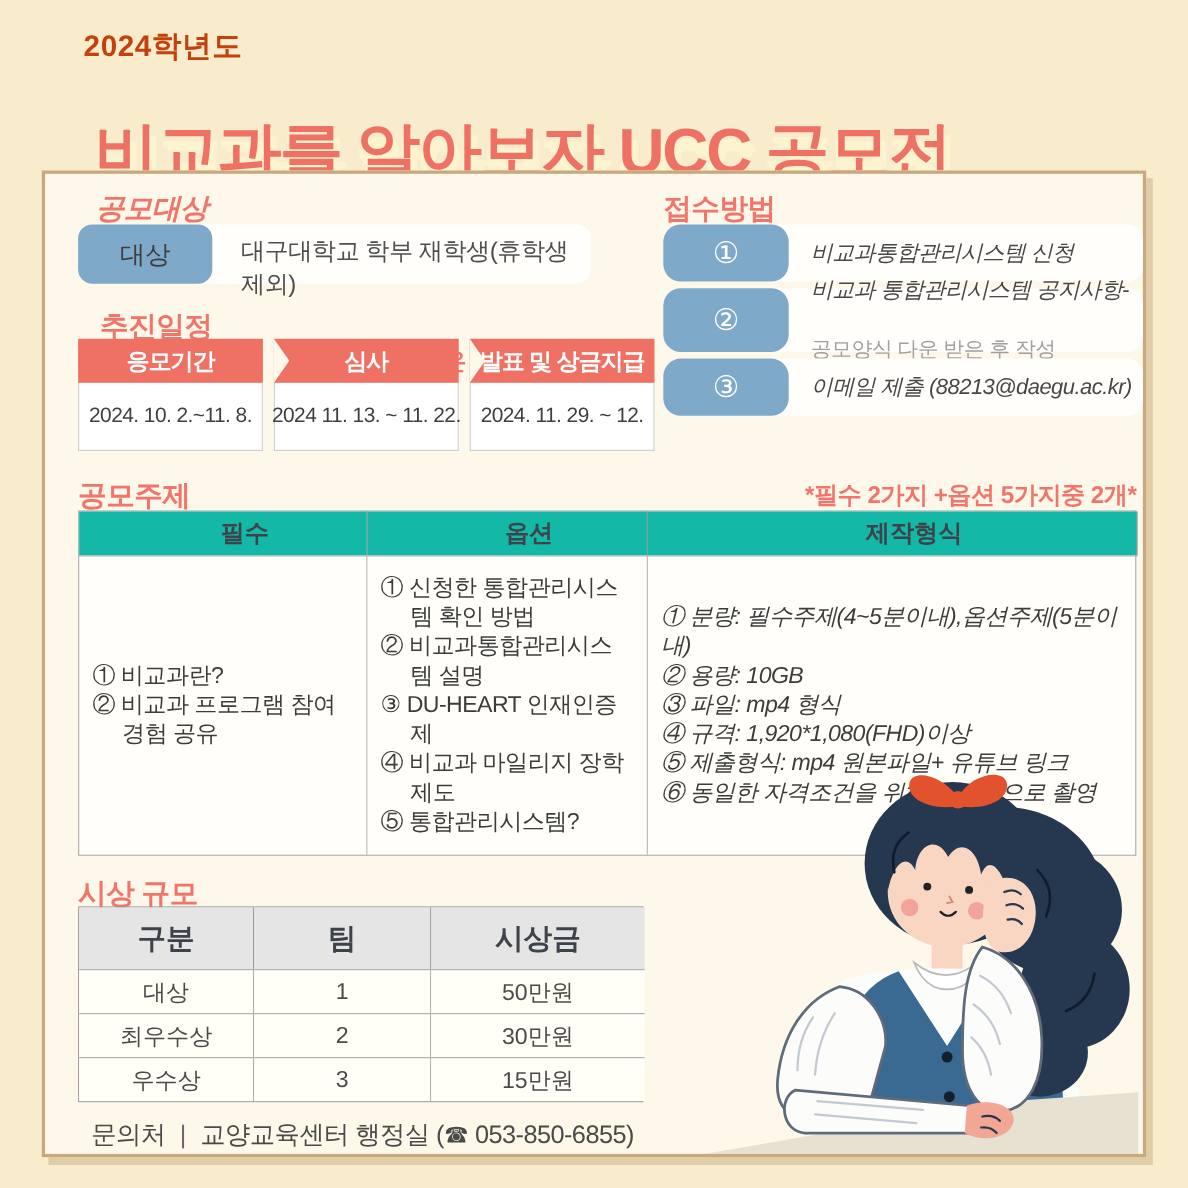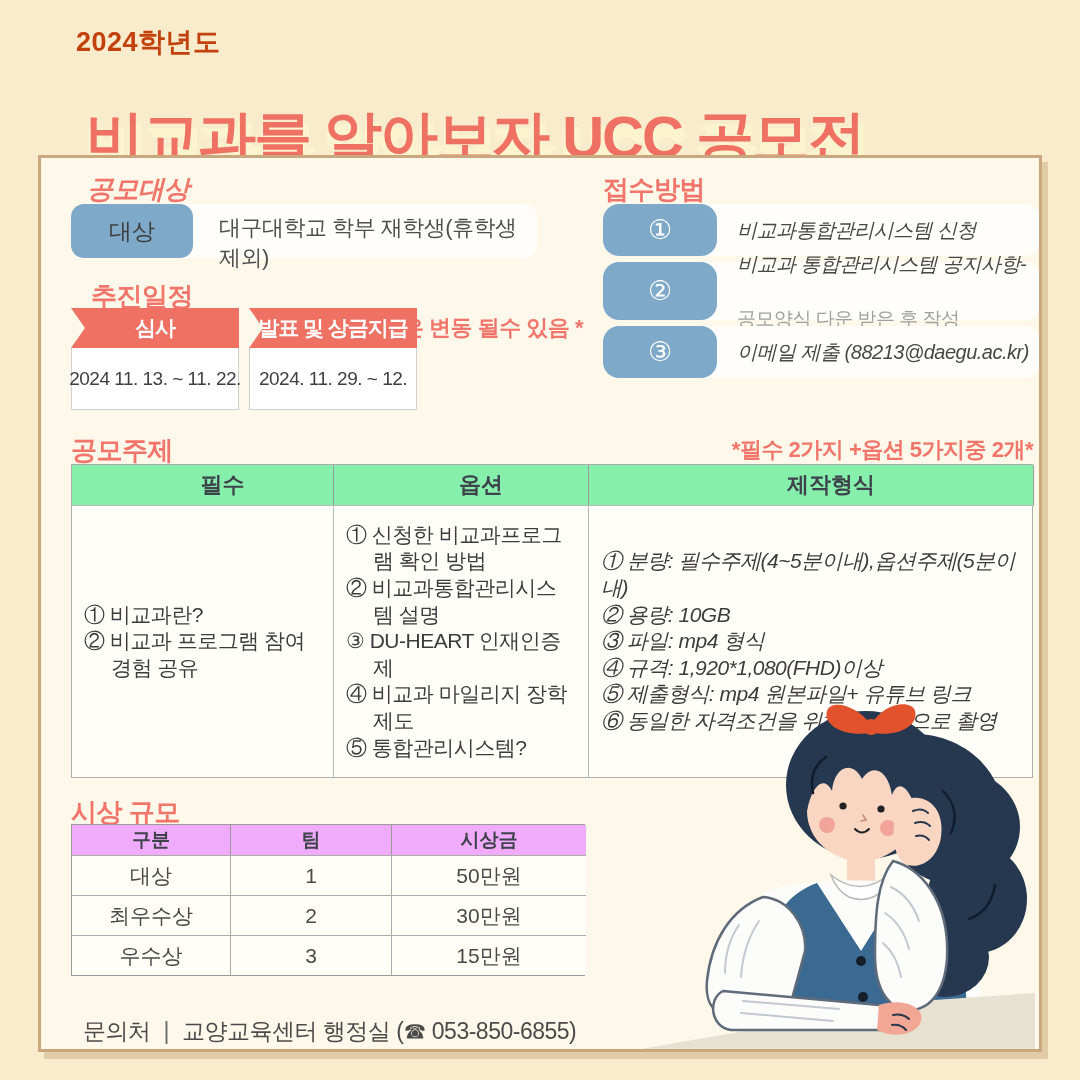--- a/index.html
+++ b/index.html
@@ -93,21 +93,21 @@
 
   
   .topic-h { left:30px; top:275px; }
   .topic-note { top:277px; left:560px; width:432px; text-align:right; }
   .topic-table {
     position:absolute; left:30px; top:306px; width:962px;
     display:grid; grid-template-columns:262px 255px 445px;
     border:1px solid #ACACAC; background:#FFFEF9; z-index:1;
   }
   .tt-head {
-    height:40px; background:#86efac;
+    height:40px; background:#14b8a6;
     display:flex; align-items:center; justify-content:center;
     font-size:22px; font-weight:700; color:#3E434B;
     border-right:1px solid #9A9A9A;
     padding-left:40px;
   }
   .tt-head:last-of-type { border-right:none; }
   .tt-cell {
     height:272px; border-right:1px solid #B9B9B9; border-top:1px solid #B9B9B9;
     display:flex; flex-direction:column; justify-content:center;
     padding:10px 12px; font-size:21px; color:#3C3C3C;
@@ -118,23 +118,23 @@
   .brk  { word-break:break-all;font-style:italic; }
 
   
   .award-h { left:30px; top:637px; }
   .award-table {
     position:absolute; left:30px; top:666px; width:514px;
     display:grid; grid-template-columns:159px 161px 194px;
     border:1px solid #9B9B9B; z-index:1;
   }
   .aw-head {
-    height:30px; background:#f0abfc;
-    display:flex; align-items:center; justify-content:center;
-    font-size:19px; font-weight:700; color:#3E434B;
+    height:56px; background:#e5e5e5;
+    display:flex; align-items:center; justify-content:center;
+    font-size:26px; font-weight:700; color:#3E434B;
     border-right:1px solid #9A9A9A;
   }
   .aw-head:nth-child(3) { border-right:none; }
   .aw-cell {
     height:40px; background:#FFFEF7;
     display:flex; align-items:center; justify-content:center;
     font-size:21px; color:#4A4A4A;
     border-right:1px solid #ABABAB; border-top:1px solid #ABABAB;
   }
   .aw-cell.last { border-right:none; }
@@ -196,20 +196,24 @@
     </div>
     <div class="apply-text">
       <span class="apply-l1">이메일 제출 (88213@daegu.ac.kr)</span>
     </div>
   </div>
 
   <div class="sec-h sched-h">추진일정</div>
   <div class="note sched-note">*일정은 변동 될수 있음 *</div>
 
   <div class="cards">
+    <div class="card">
+      <div class="card-h">응모기간</div>
+      <div class="card-b">2024. 10. 2.~11. 8.</div>
+    </div>
     <div class="card arrow">
       <div class="card-h">심사</div>
       <div class="card-b">2024 11. 13. ~ 11. 22.</div>
     </div>
     <div class="card arrow">
       <div class="card-h">발표 및 상금지급</div>
       <div class="card-b">2024. 11. 29. ~ 12.</div>
     </div>
   </div>
 
@@ -219,21 +223,21 @@
   <div class="topic-table">
     <div class="tt-head">필수</div>
     <div class="tt-head">옵션</div>
     <div class="tt-head">제작형식</div>
 
     <div class="tt-cell">
       <div class="hang">① 비교과란?</div>
       <div class="hang">② 비교과 프로그램 참여 경험 공유</div>
     </div>
     <div class="tt-cell">
-      <div class="hang">① 신청한 비교과프로그램 확인 방법</div>
+      <div class="hang">① 신청한 통합관리시스템 확인 방법</div>
       <div class="hang">② 비교과통합관리시스템 설명</div>
       <div class="hang">③ DU-HEART 인재인증제</div>
       <div class="hang">④ 비교과 마일리지 장학 제도</div>
       <div class="hang">⑤ 통합관리시스템?</div>
     </div>
     <div class="tt-cell">
       <div class="brk">① 분량: 필수주제(4~5분이내),옵션주제(5분이내)</div>
       <div class="brk">② 용량: 10GB</div>
       <div class="brk">③ 파일: mp4 형식</div>
       <div class="brk">④ 규격: 1,920*1,080(FHD)이상</div>

